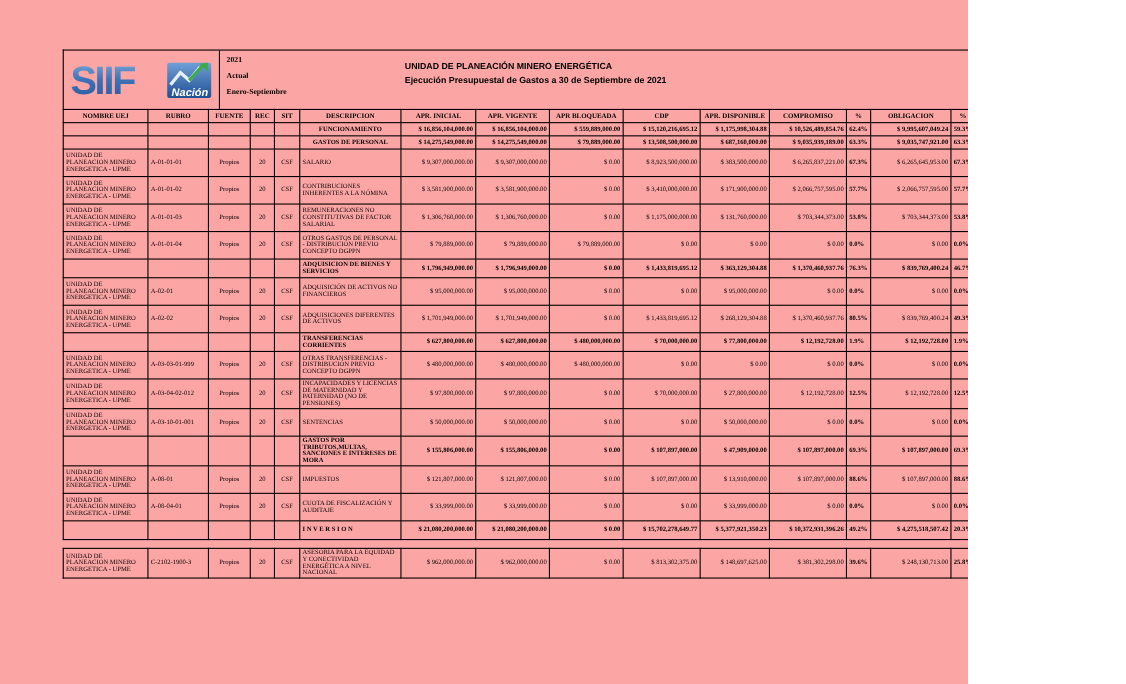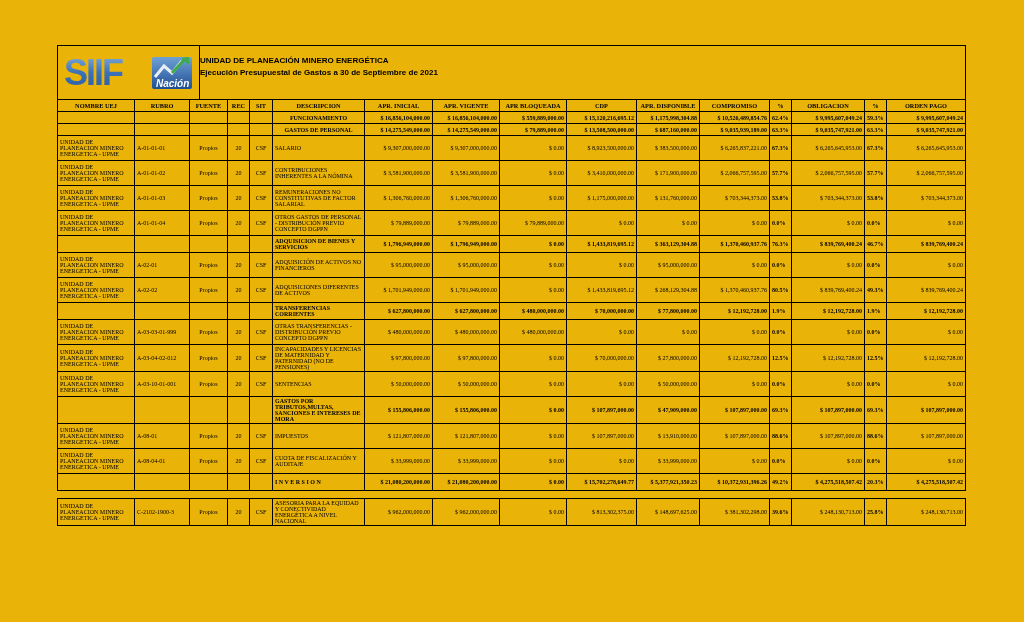--- a/index.html
+++ b/index.html
@@ -1,18 +1,18 @@
 <!DOCTYPE html>
 <html><head>
 <meta charset="utf-8">
 <style>
   * { box-sizing: border-box; margin: 0; padding: 0; }
   html,body { width:1024px; height:622px; background:#ffffff; }
   body { font-family:"Liberation Serif", serif; color:#000; }
-  .page { position:relative; width:1024px; height:622px; background:#eab308; overflow:hidden; }
+  .page { position:relative; width:880px; height:622px; background:#fca5a5; overflow:hidden; }
   .report { position:absolute; left:57px; top:45px; width:909px; }
 
   
   .header-band { display:flex; border:1px solid #000; border-bottom:none; height:54px; }
   .siif-box { width:142px; border-right:1px solid #000; display:flex; align-items:center; justify-content:center; }
   .period-box { width:168px; padding:5px 0 0 6px; font-size:7px; font-weight:bold; line-height:1.1; }
   .period-box div { margin-bottom:7px; }
   .title-box { flex:1; padding-top:9px; font-family:"Liberation Sans", sans-serif; font-size:8px; font-weight:bold; line-height:1.5; }
   .upme-box { width:155px; align-self:flex-end; height:46px; border:1px solid #000; border-bottom:none; border-right:none; display:flex; align-items:center; justify-content:center; }
 
@@ -54,20 +54,25 @@
             </linearGradient>
           </defs>
           <text x="0" y="34" font-family="Liberation Sans, sans-serif" font-weight="bold" font-size="36" letter-spacing="-2" fill="url(#siifBlue)">SIIF</text>
           <rect x="88" y="6" width="40" height="32" rx="2" fill="url(#siifBox)"></rect>
           <polyline points="91,26 100,15 108,22 118,10" fill="none" stroke="#e8eef6" stroke-width="3"></polyline>
           <polyline points="108,22 120,9" fill="none" stroke="#3faa4c" stroke-width="3"></polyline>
           <polygon points="125,6 125,14 117,7" fill="#3faa4c"></polygon>
           <text x="92" y="36" font-family="Liberation Sans, sans-serif" font-weight="bold" font-style="italic" font-size="10" fill="#ffffff">Nación</text>
         </svg>
       </div>
+      <div class="period-box">
+        <div>2021</div>
+        <div>Actual</div>
+        <div>Enero-Septiembre</div>
+      </div>
       <div class="title-box">
         <div>UNIDAD DE PLANEACIÓN MINERO ENERGÉTICA</div>
         <div>Ejecución Presupuestal de Gastos a 30 de Septiembre de 2021</div>
       </div>
     </div>
 
     <table>
       <colgroup>
           <col style="width: 77px;">
           <col style="width: 55px;">

